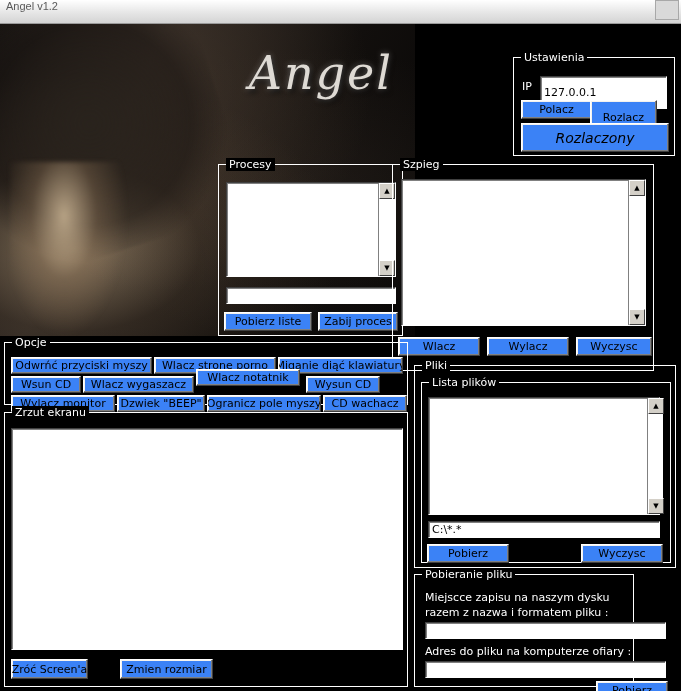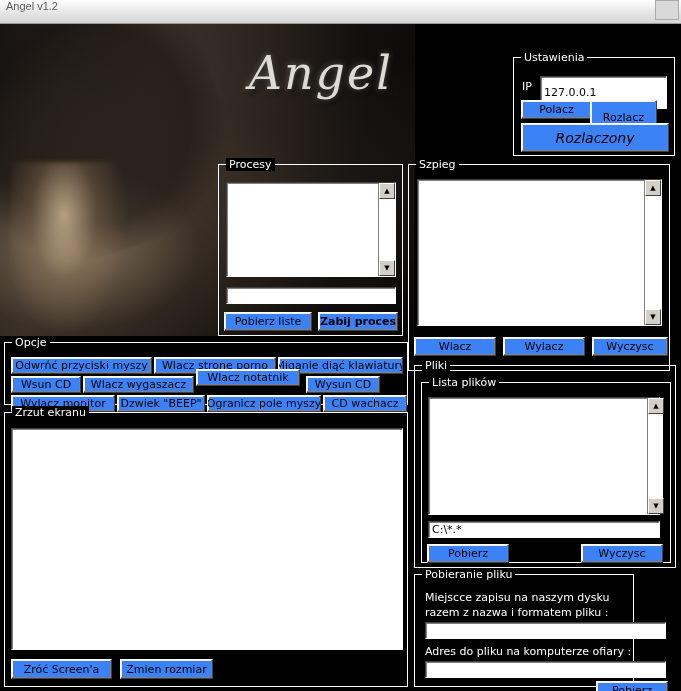--- a/index.html
+++ b/index.html
@@ -221,38 +221,38 @@
     font-size: 14px;
     font-style: italic;
   }
 
   
   #g-procesy { left: 218px; top: 140px; width: 185px; height: 172px; }
   #procesy-list { position: absolute; left: 7px; top: 17px; width: 170px; height: 95px; }
   #procesy-scroll { right: 8px; top: 18px; height: 93px; }
   #procesy-input { position: absolute; left: 7px; top: 122px; width: 170px; height: 17px; }
   #btn-pobierz-liste { position: absolute; left: 5px; top: 147px; width: 88px; height: 19px; }
-  #btn-zabij { position: absolute; left: 99px; top: 147px; width: 80px; height: 19px; font-weight: bold; }
-
-  
-  #g-szpieg { left: 408px; top: 140px; width: 262px; height: 207px; }
+  #btn-zabij { position: absolute; left: 99px; top: 147px; width: 80px; height: 19px; }
+
+  
+  #g-szpieg { left: 392px; top: 140px; width: 262px; height: 207px; }
   #szpieg-list { position: absolute; left: 8px; top: 14px; width: 245px; height: 147px; }
   #szpieg-scroll { right: 9px; top: 15px; height: 145px; }
   #btn-wlacz { position: absolute; left: 5px; top: 172px; width: 82px; height: 19px; }
   #btn-wylacz { position: absolute; left: 94px; top: 172px; width: 82px; height: 19px; }
   #btn-wyczysc1 { position: absolute; left: 183px; top: 172px; width: 76px; height: 19px; }
 
   
   #g-opcje { left: 4px; top: 318px; width: 404px; height: 63px; }
   .opt-btn { position: absolute; height: 17px; }
 
   
   #g-zrzut { left: 4px; top: 388px; width: 404px; height: 275px; }
   #zrzut-canvas { position: absolute; left: 6px; top: 15px; width: 392px; height: 222px; }
-  #btn-zrob-screen { position: absolute; left: 6px; top: 246px; width: 101px; height: 20px; }
+  #btn-zrob-screen { position: absolute; left: 6px; top: 246px; width: 77px; height: 20px; }
   #btn-zmien-rozmiar { position: absolute; left: 115px; top: 246px; width: 93px; height: 20px; }
 
   
   #g-pliki { left: 414px; top: 341px; width: 262px; height: 203px; }
   #g-lista-plikow { position: absolute; left: 6px; top: 16px; width: 250px; height: 181px; }
   #plik-list { position: absolute; left: 6px; top: 14px; width: 232px; height: 118px; }
   #plik-scroll { right: 7px; top: 15px; height: 116px; }
   #plik-path { position: absolute; left: 6px; top: 138px; width: 232px; height: 17px; }
   #btn-pobierz-plik { position: absolute; left: 5px; top: 161px; width: 82px; height: 19px; }
   #btn-wyczysc2 { position: absolute; left: 159px; top: 161px; width: 82px; height: 19px; }

